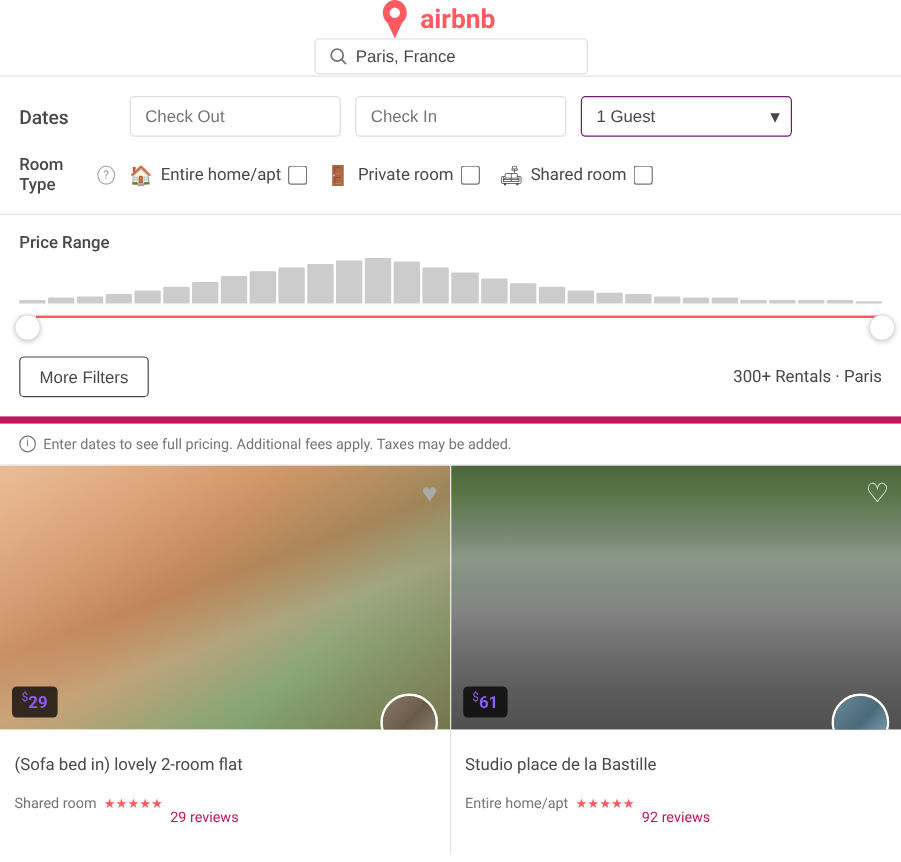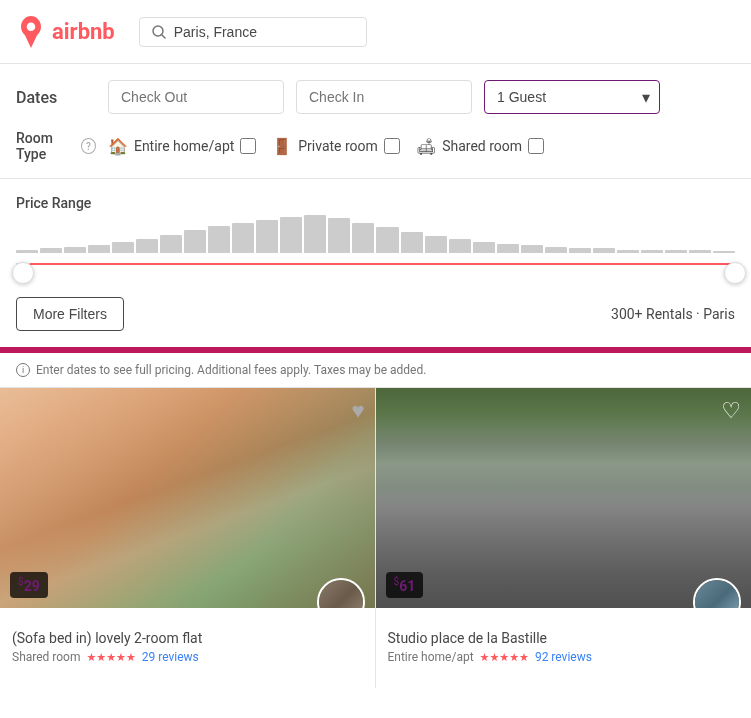--- a/index.html
+++ b/index.html
@@ -5,20 +5,21 @@
     * { box-sizing: border-box; margin: 0; padding: 0; }
     body { font-family: -apple-system, BlinkMacSystemFont, 'Segoe UI', Roboto, sans-serif; background: #fff; width: 751px; overflow-x: hidden; }
 
     
     .header {
       display: flex;
       align-items: center;
       padding: 0 16px;
       height: 64px;
       border-bottom: 1px solid #e4e4e4;
+      flex-direction: column;
     }
     .logo-area {
       display: flex;
       align-items: center;
       gap: 6px;
       margin-right: 24px;
     }
     .logo-text { color: #ff5a5f; font-size: 22px; font-weight: 700; }
     .search-bar {
       display: flex;
@@ -299,21 +300,21 @@
       background: linear-gradient(135deg, #f5c2a0 0%, #e8a57a 20%, #d4956b 35%, #c4845c 50%, #a8c4a0 70%, #90b890 85%, #7ab07a 100%);
     }
     .listing-image-2 {
       background: linear-gradient(180deg, #6b8c5a 0%, #5a7a4a 15%, #8a9a8a 30%, #9aaa9a 45%, #8a8a8a 60%, #7a7a7a 75%, #6a6a6a 90%, #5a5a5a 100%);
     }
     .price-badge {
       position: absolute;
       bottom: 10px;
       left: 10px;
       background: rgba(0,0,0,0.75);
-      color: #701a75;
+      color: #8b5cf6;
       padding: 4px 8px;
       border-radius: 4px;
       font-size: 14px;
       font-weight: 700;
     }
     .price-badge sup {
       font-size: 10px;
       font-weight: 400;
       vertical-align: super;
     }
@@ -364,21 +365,22 @@
       color: #767676;
       display: flex;
       align-items: center;
       gap: 6px;
     }
     .stars {
       color: #ff5a5f;
       font-size: 11px;
     }
     .reviews {
-      color: #3b82f6;
+      color: #be185d;
+      margin-top: 24px;
     }
 
     
     .listing-card:nth-child(1), .listing-card:nth-child(2) {
       border-right: none;
     }
     .listing-card:nth-child(odd) {
       border-right: 1px solid #e4e4e4;
     }
   </style>

